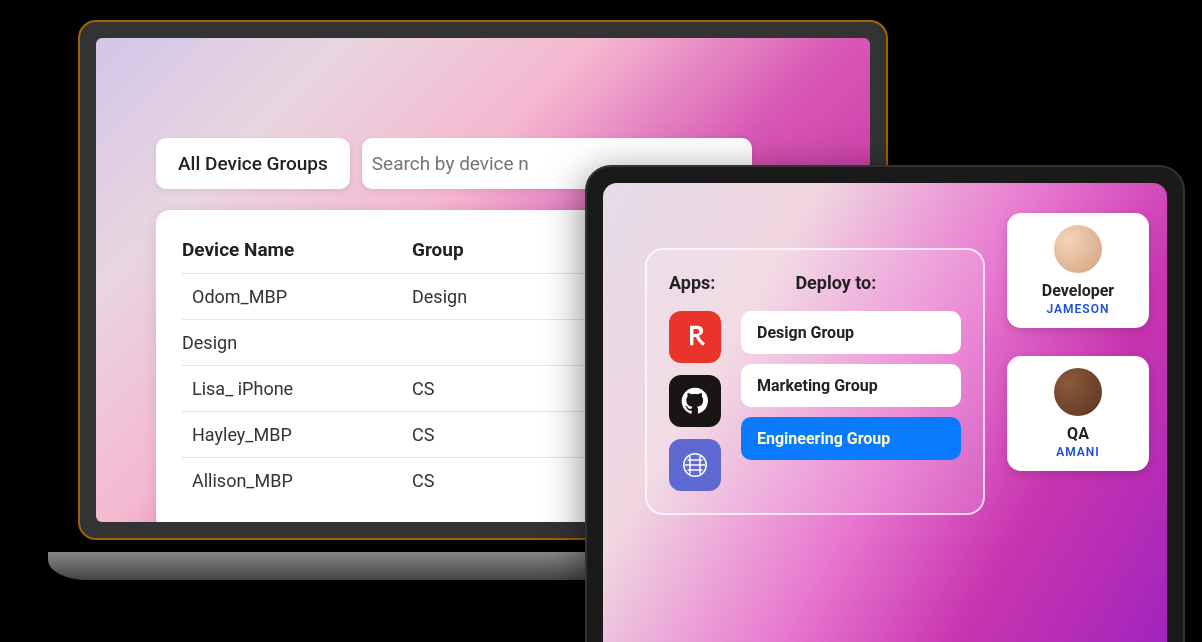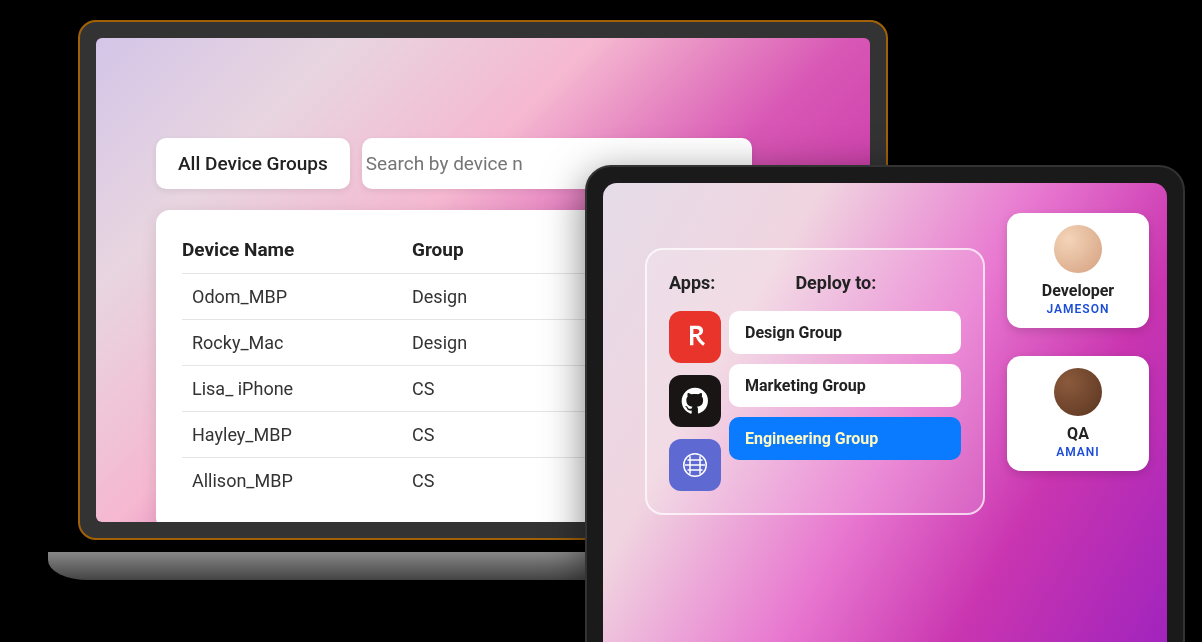--- a/index.html
+++ b/index.html
@@ -7,38 +7,38 @@
 
 
 .laptop{position:absolute;left:78px;top:20px;width:810px;height:560px}
 .laptop-screen{width:100%;height:520px;background:#333;border-radius:18px;padding:16px;border:2px solid #a16207}
 .laptop-display{width:100%;height:100%;border-radius:6px;background:linear-gradient(135deg,#d4c5e8 0%,#e8d5e0 20%,#f5b8d0 40%,#d857b5 60%,#c935a8 80%,#b820a0 100%);position:relative;overflow:hidden}
 .laptop-base{position:absolute;bottom:0;left:-30px;right:-30px;height:28px;background:linear-gradient(180deg,#888 0%,#666 50%,#444 100%);border-radius:0 0 40px 40px/0 0 20px 20px}
 
 
 .filter-bar{position:absolute;left:60px;top:100px;display:flex;gap:12px}
 .filter-btn{background:#fff;border:none;border-radius:10px;padding:14px 22px;font-size:19px;font-weight:500;color:#222;box-shadow:0 2px 6px rgba(0,0,0,0.08)}
-.search-input{background:#fff;border:none;border-radius:10px;padding:14px 4px;font-size:19px;color:#999;width:390px;box-shadow:0 2px 6px rgba(0,0,0,0.08)}
+.search-input{background:#fff;border:none;border-radius:10px;padding:14px 10px;font-size:19px;color:#999;width:390px;box-shadow:0 2px 6px rgba(0,0,0,0.08)}
 
 
 .device-card{position:absolute;left:60px;top:172px;width:500px;background:#fff;border-radius:14px;padding:28px 26px;box-shadow:0 4px 16px rgba(0,0,0,0.1)}
 .table-head{display:flex;font-weight:700;font-size:19px;color:#222;padding-bottom:12px}
 .col-name{width:230px}
 .col-group{width:140px}
 .table-row{display:flex;font-size:18px;color:#333;padding:12px 0;border-top:1px solid #e5e5e5}
 .table-row .col-name{padding-left:10px}
 
 
 .tablet{position:absolute;left:585px;top:165px;width:600px;height:582px;background:#1a1a1a;border-radius:26px;padding:16px;box-shadow:0 10px 40px rgba(0,0,0,0.5);border:2px solid #333}
 .tablet-display{width:100%;height:100%;border-radius:14px;background:linear-gradient(120deg,#e5dce8 0%,#f0d5e0 25%,#e878d0 50%,#c935b0 70%,#9820c0 100%);position:relative;overflow:hidden}
 
 
 .deploy-card{position:absolute;left:42px;top:65px;width:340px;border:2px solid rgba(255,255,255,0.7);border-radius:18px;padding:22px;background:rgba(255,255,255,0.15)}
 .deploy-head{display:flex;gap:80px;font-weight:700;font-size:18px;color:#222;margin-bottom:18px}
-.deploy-body{display:flex;gap:8px}
+.deploy-body{display:flex;gap:20px}
 .app-icons{display:flex;flex-direction:column;gap:12px}
 .app-icon{width:52px;height:52px;border-radius:12px;display:flex;align-items:center;justify-content:center}
 .app-adobe{background:#e8342a}
 .app-github{background:#1a1515}
 .app-linear{background:#5e6ad2}
 .deploy-list{display:flex;flex-direction:column;gap:10px;flex:1}
 .deploy-item{background:#fff;border-radius:10px;padding:12px 16px;font-weight:700;font-size:16px;color:#222}
 .deploy-item.active{background:#0a7aff;color:#fef9c3}
 
 
@@ -71,21 +71,20 @@
       <div class="device-card">
         <div class="table-head">
           <div class="col-name">Device Name</div>
           <div class="col-group">Group</div>
         </div>
         <div class="table-row">
           <div class="col-name">Odom_MBP</div>
           <div class="col-group">Design</div>
         </div>
         <div class="table-row">
-          <div class="col-name">Rocky_Mac</div>
           <div class="col-group">Design</div>
         </div>
         <div class="table-row">
           <div class="col-name">Lisa_ iPhone</div>
           <div class="col-group">CS</div>
         </div>
         <div class="table-row">
           <div class="col-name">Hayley_MBP</div>
           <div class="col-group">CS</div>
         </div>

